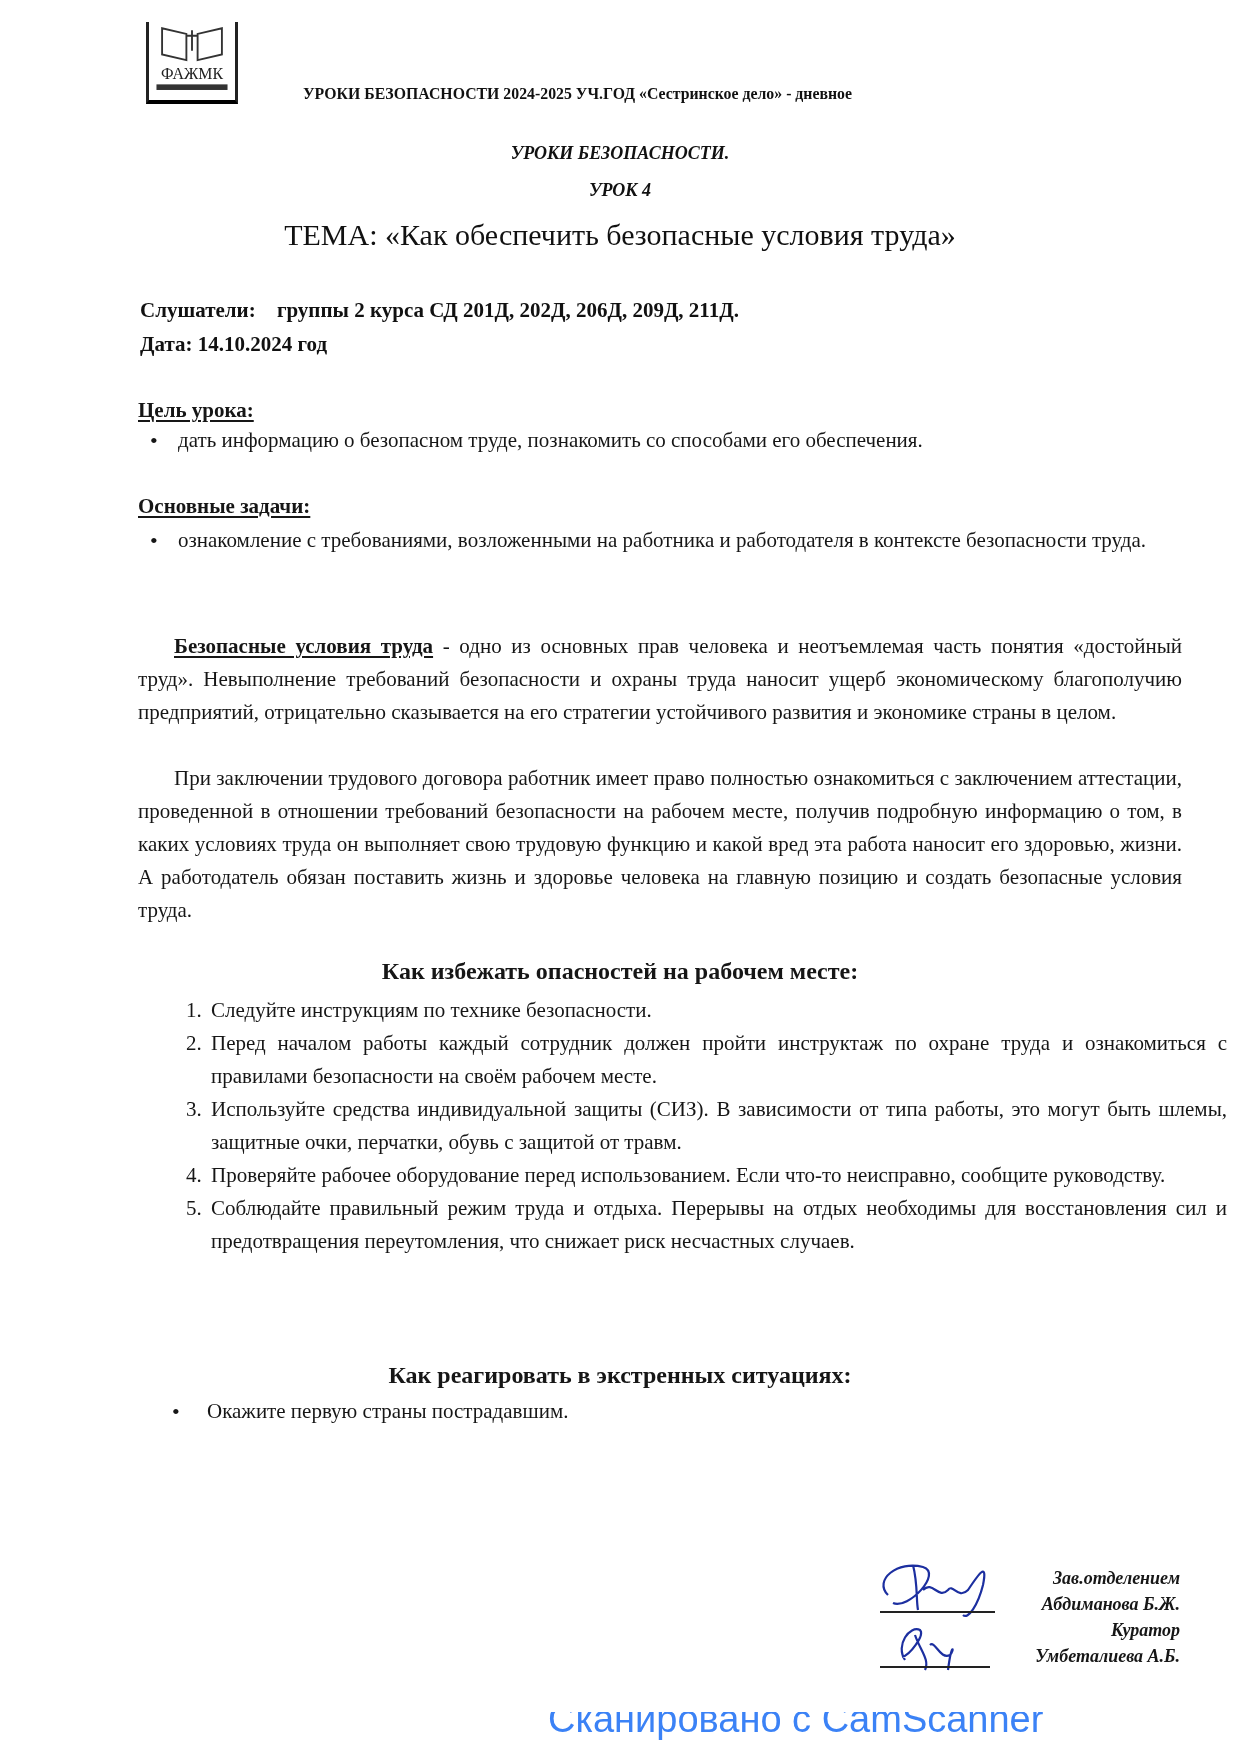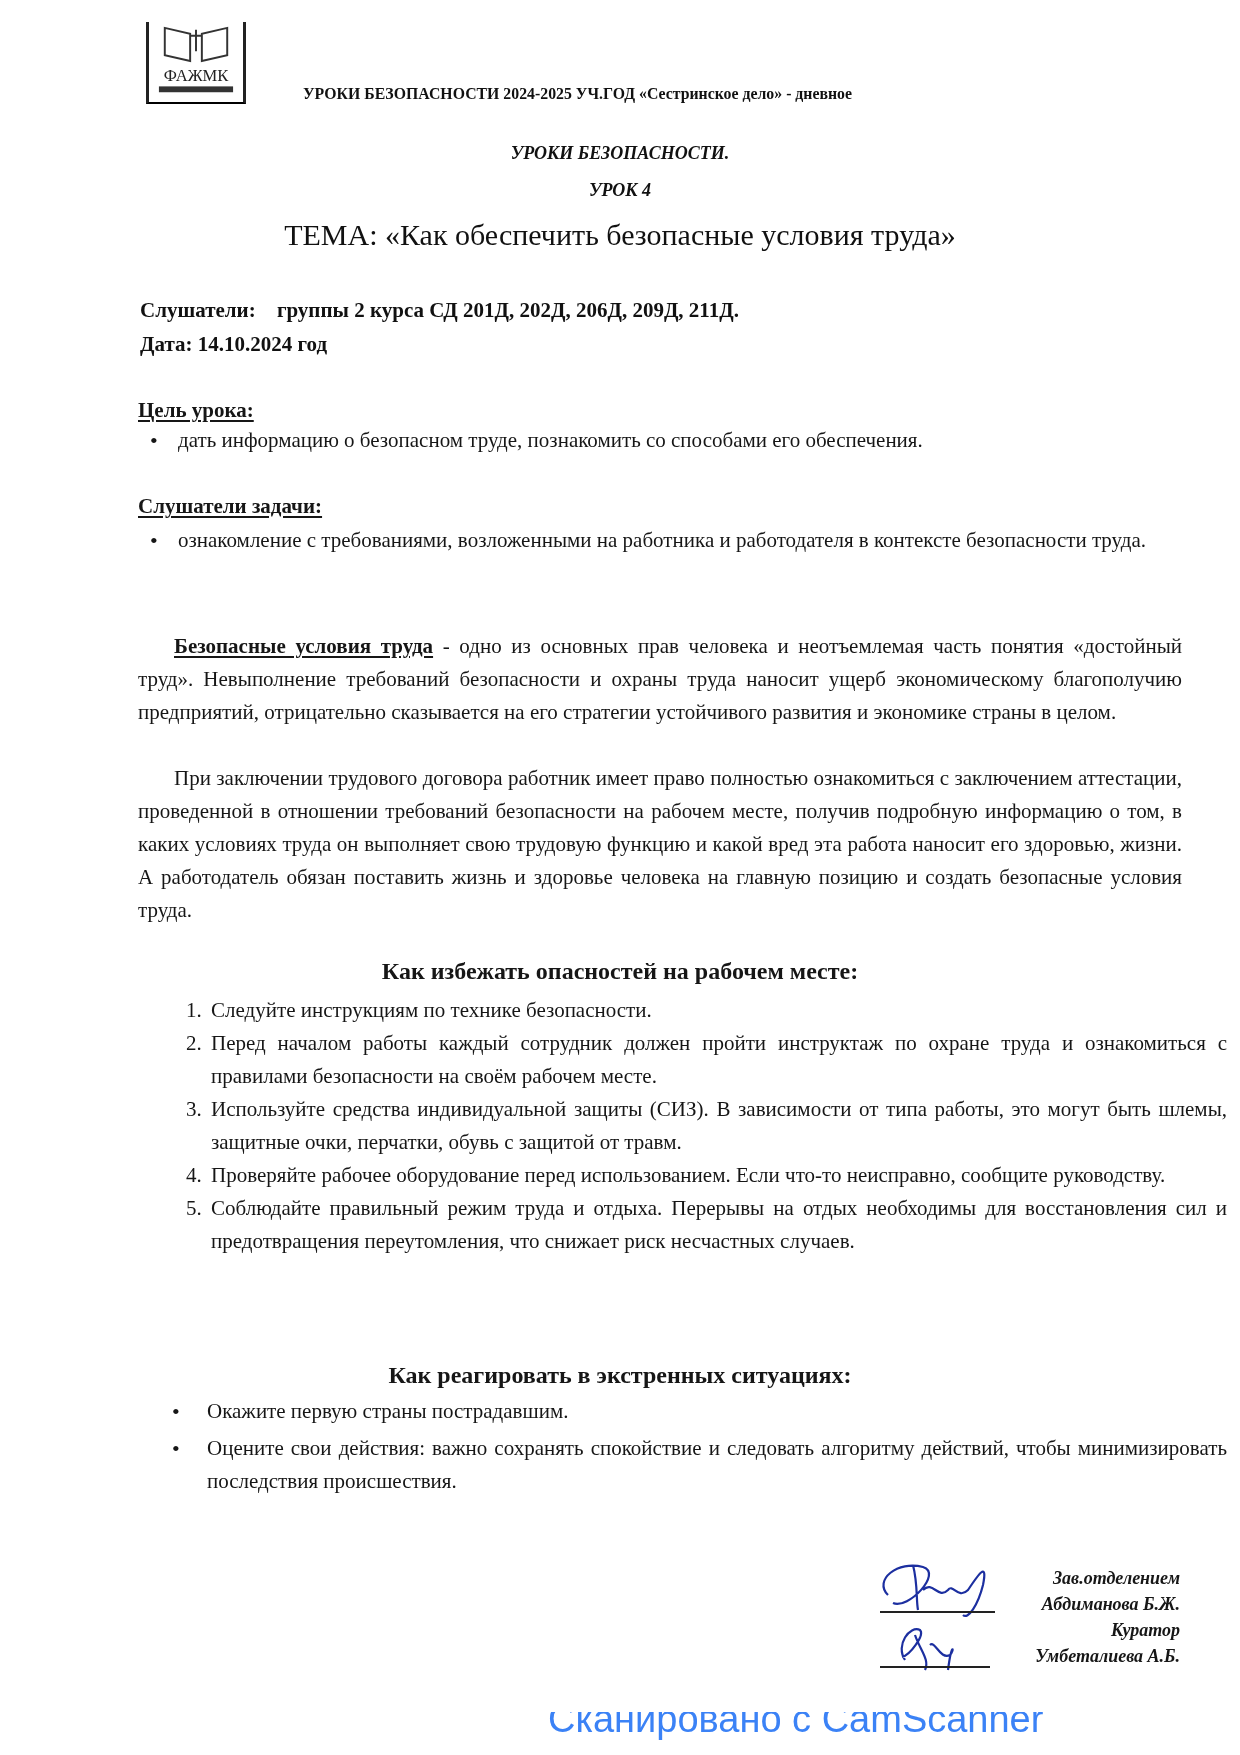--- a/index.html
+++ b/index.html
@@ -1,22 +1,22 @@
 <!DOCTYPE html>
 <html><head>
   <meta charset="utf-8">
   <style>
     html, body { margin: 0; padding: 0; }
     body {
       width: 1240px; height: 1755px; background: #ffffff; position: relative; overflow: hidden;
       font-family: "Liberation Serif", "DejaVu Serif", serif; color: #161616;
     }
     .logo {
-      position: absolute; left: 146px; top: 22px; width: 100px; height: 82px;
-      border-left: 3px solid #222; border-right: 3px solid #222; border-bottom: 2px solid #000000;
+      position: absolute; left: 146px; top: 22px; width: 92px; height: 82px;
+      border-left: 3px solid #222; border-right: 3px solid #222; border-bottom: 4px solid #000000;
       box-sizing: border-box;
     }
     .logo svg { width: 100%; height: 100%; display: block; }
     .header-line {
       position: absolute; left: 303px; top: 84px; font-size: 17px; font-weight: bold;
       letter-spacing: 0px; color: #111; transform: scaleX(0.93); transform-origin: left center;
     }
     .title {
       position: absolute; left: 0; width: 1240px; text-align: center; font-weight: bold; font-style: italic;
       font-size: 18px; color: #111;
@@ -113,39 +113,38 @@
   <span>группы  2 курса  СД 201Д, 202Д, 206Д, 209Д, 211Д.</span>
 </div>
 <div class="meta m2">
   <span>Дата:</span>
   <span>14.10.2024 год</span>
 </div>
 
 <div class="sec-h sh1">Цель урока:</div>
 <div class="bullet-block bb1">дать информацию о безопасном труде, познакомить со способами его обеспечения.</div>
 
-<div class="sec-h sh2">Слушатели задачи:</div>
+<div class="sec-h sh2">Основные задачи:</div>
 <div class="bullet-block bb2">ознакомление с требованиями, возложенными на работника и работодателя в контексте безопасности труда.</div>
 
 <div class="para p1"><span class="lead">Безопасные условия труда</span><span> - одно из основных прав человека и неотъемлемая часть понятия «достойный труд». Невыполнение требований безопасности и охраны труда наносит ущерб экономическому благополучию предприятий, отрицательно сказывается на его стратегии устойчивого развития и экономике страны в целом.</span></div>
 <div class="para p2">При заключении трудового договора работник имеет право полностью ознакомиться с заключением аттестации, проведенной в отношении требований безопасности на рабочем месте, получив подробную информацию о том, в каких условиях труда он выполняет свою трудовую функцию и какой вред эта работа наносит его здоровью, жизни. А работодатель обязан поставить жизнь и здоровье человека на главную позицию и создать безопасные условия труда.</div>
 
 <div class="sub-h s1">Как избежать опасностей на рабочем месте:</div>
 <ol class="steps">
   <li>Следуйте инструкциям по технике безопасности.</li>
   <li>Перед началом работы каждый сотрудник должен пройти инструктаж по охране труда и ознакомиться с правилами безопасности на своём рабочем месте.</li>
   <li>Используйте средства индивидуальной защиты (СИЗ). В зависимости от типа работы, это могут быть шлемы, защитные очки, перчатки, обувь с защитой от травм.</li>
   <li>Проверяйте рабочее оборудование перед использованием. Если что-то неисправно, сообщите руководству.</li>
   <li>Соблюдайте правильный режим труда и отдыха. Перерывы на отдых необходимы для восстановления сил и предотвращения переутомления, что снижает риск несчастных случаев.</li>
 </ol>
 
 <div class="sub-h s2">Как реагировать в экстренных ситуациях:</div>
 <ul class="emerg">
   <li>Окажите первую страны пострадавшим.</li>
-  <li>Оцените свои действия: важно сохранять спокойствие и следовать алгоритму действий, чтобы минимизировать последствия происшествия.</li>
 </ul>
 
 <svg class="sig sig1" viewBox="0 0 140 70">
   <path d="M20 40 C5 25, 30 5, 55 12 C75 18, 40 55, 25 48 M45 10 C50 30, 48 45, 50 55 M55 35 C65 25, 70 45, 80 35 C85 28, 90 45, 100 35 C110 20, 120 5, 115 30 C110 50, 100 65, 95 60" fill="none" stroke="#1c2fa0" stroke-width="2.2"></path>
 </svg>
 <svg class="sig sig2" viewBox="0 0 100 70">
   <path d="M25 45 C15 30, 30 10, 40 15 C45 20, 30 40, 22 42 M35 20 C40 35, 50 45, 45 55 M50 30 C55 25, 60 45, 70 40 C75 35, 72 25, 68 55" fill="none" stroke="#1c2fa0" stroke-width="2.2"></path>
 </svg>
 <div class="sig-line sig1-line"></div>
 <div class="sig-line sig2-line"></div>

